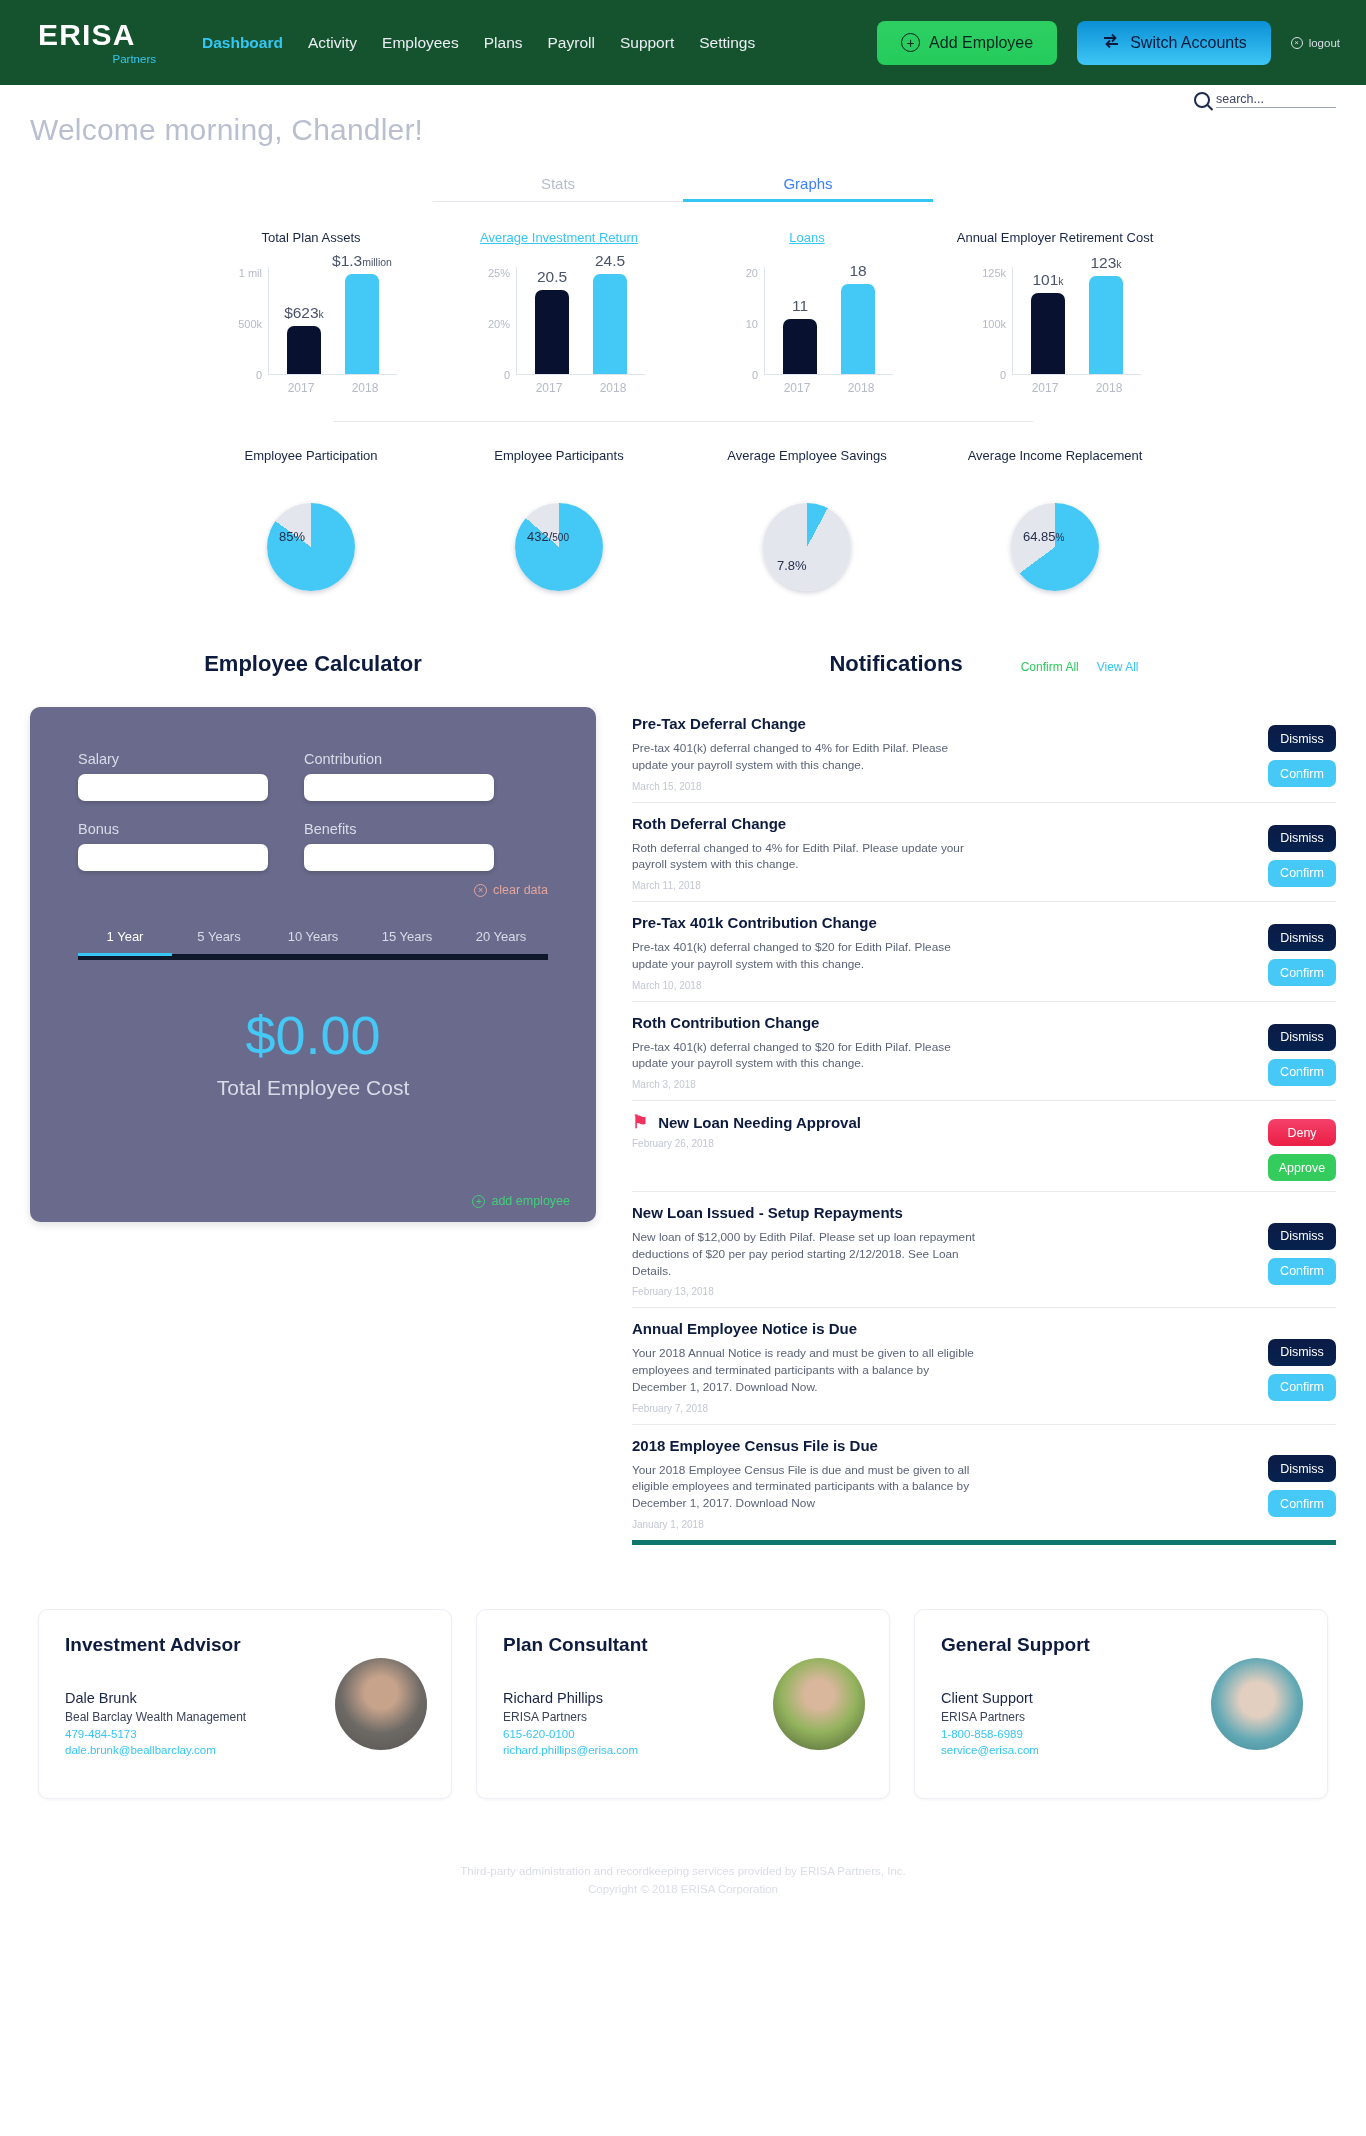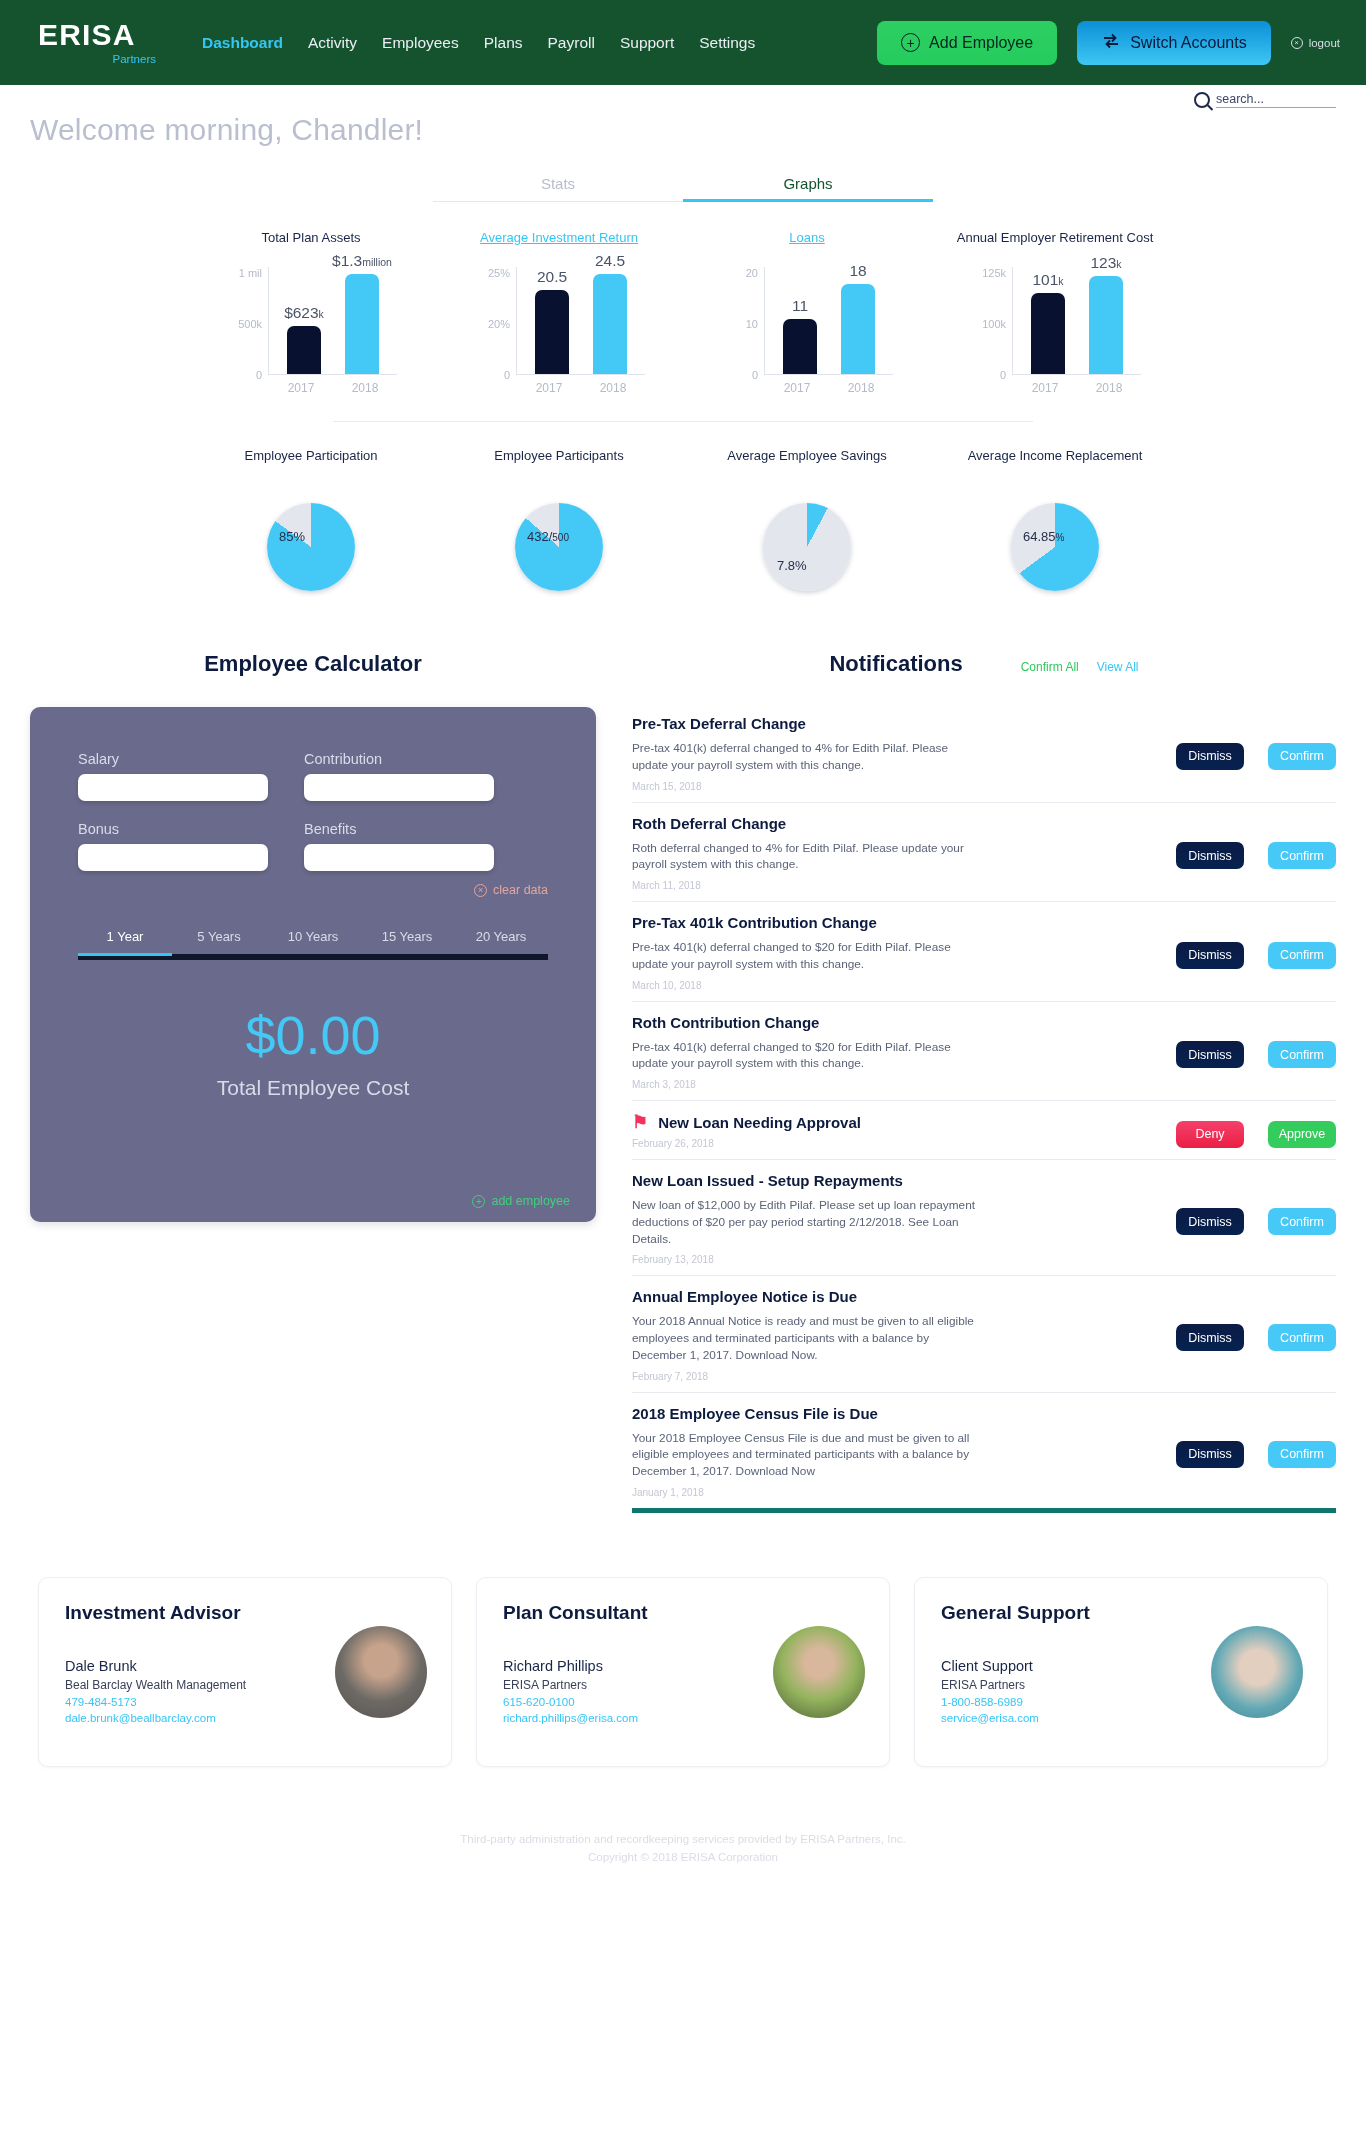--- a/index.html
+++ b/index.html
@@ -116,21 +116,21 @@
   .tabs {
     margin: 20px auto 0;
     width: 500px;
     display: flex;
     border-bottom: 1px solid #e4e7ee;
   }
   .tab {
     flex: 1; text-align: center; font-size: 15px; padding: 8px 0 9px;
     color: #b8bdcb; cursor: pointer; position: relative;
   }
-  .tab.active { color: #14532d; }
+  .tab.active { color: #3b82f6; }
   .tab.active:after {
     content: ""; position: absolute; left: 0; right: 0; bottom: -1px;
     height: 3px; background: #35c6f4;
   }
 
   
   .charts-wrap { padding: 28px 0 0; }
   .chart-row { display: flex; justify-content: center; }
   .chart-cell { width: 248px; display: flex; flex-direction: column; align-items: center; }
   .chart-title {
@@ -272,21 +272,21 @@
   .notif-title {
     font-size: 15px; font-weight: bold; color: #0d1b3e;
     display: flex; align-items: center; gap: 10px;
   }
   .flag-icon { font-size: 18px; color: #f2315c; line-height: 1; }
   .notif-text {
     font-size: 11.8px; color: #5b6378; line-height: 1.42; margin-top: 8px;
     max-width: 352px;
   }
   .notif-date { font-size: 10px; color: #c3c7d3; margin-top: 7px; }
-  .notif-btns { display: flex; gap: 24px; align-self: center; padding-top: 6px; }
+  .notif-btns { display: flex; gap: 8px; align-self: center; padding-top: 6px; flex-direction: column; }
   .nbtn {
     border: none; border-radius: 7px; width: 68px; height: 27px;
     font-size: 12.5px; color: #fff; cursor: pointer; font-family: inherit;
   }
   .nbtn.dismiss { background: linear-gradient(180deg,#0b1b45,#06224f); }
   .nbtn.confirm { background: #46c9f7; }
   .nbtn.deny { background: linear-gradient(180deg,#f5406a,#ea1f45); }
   .nbtn.approve { background: #34cc5d; }
 
   

